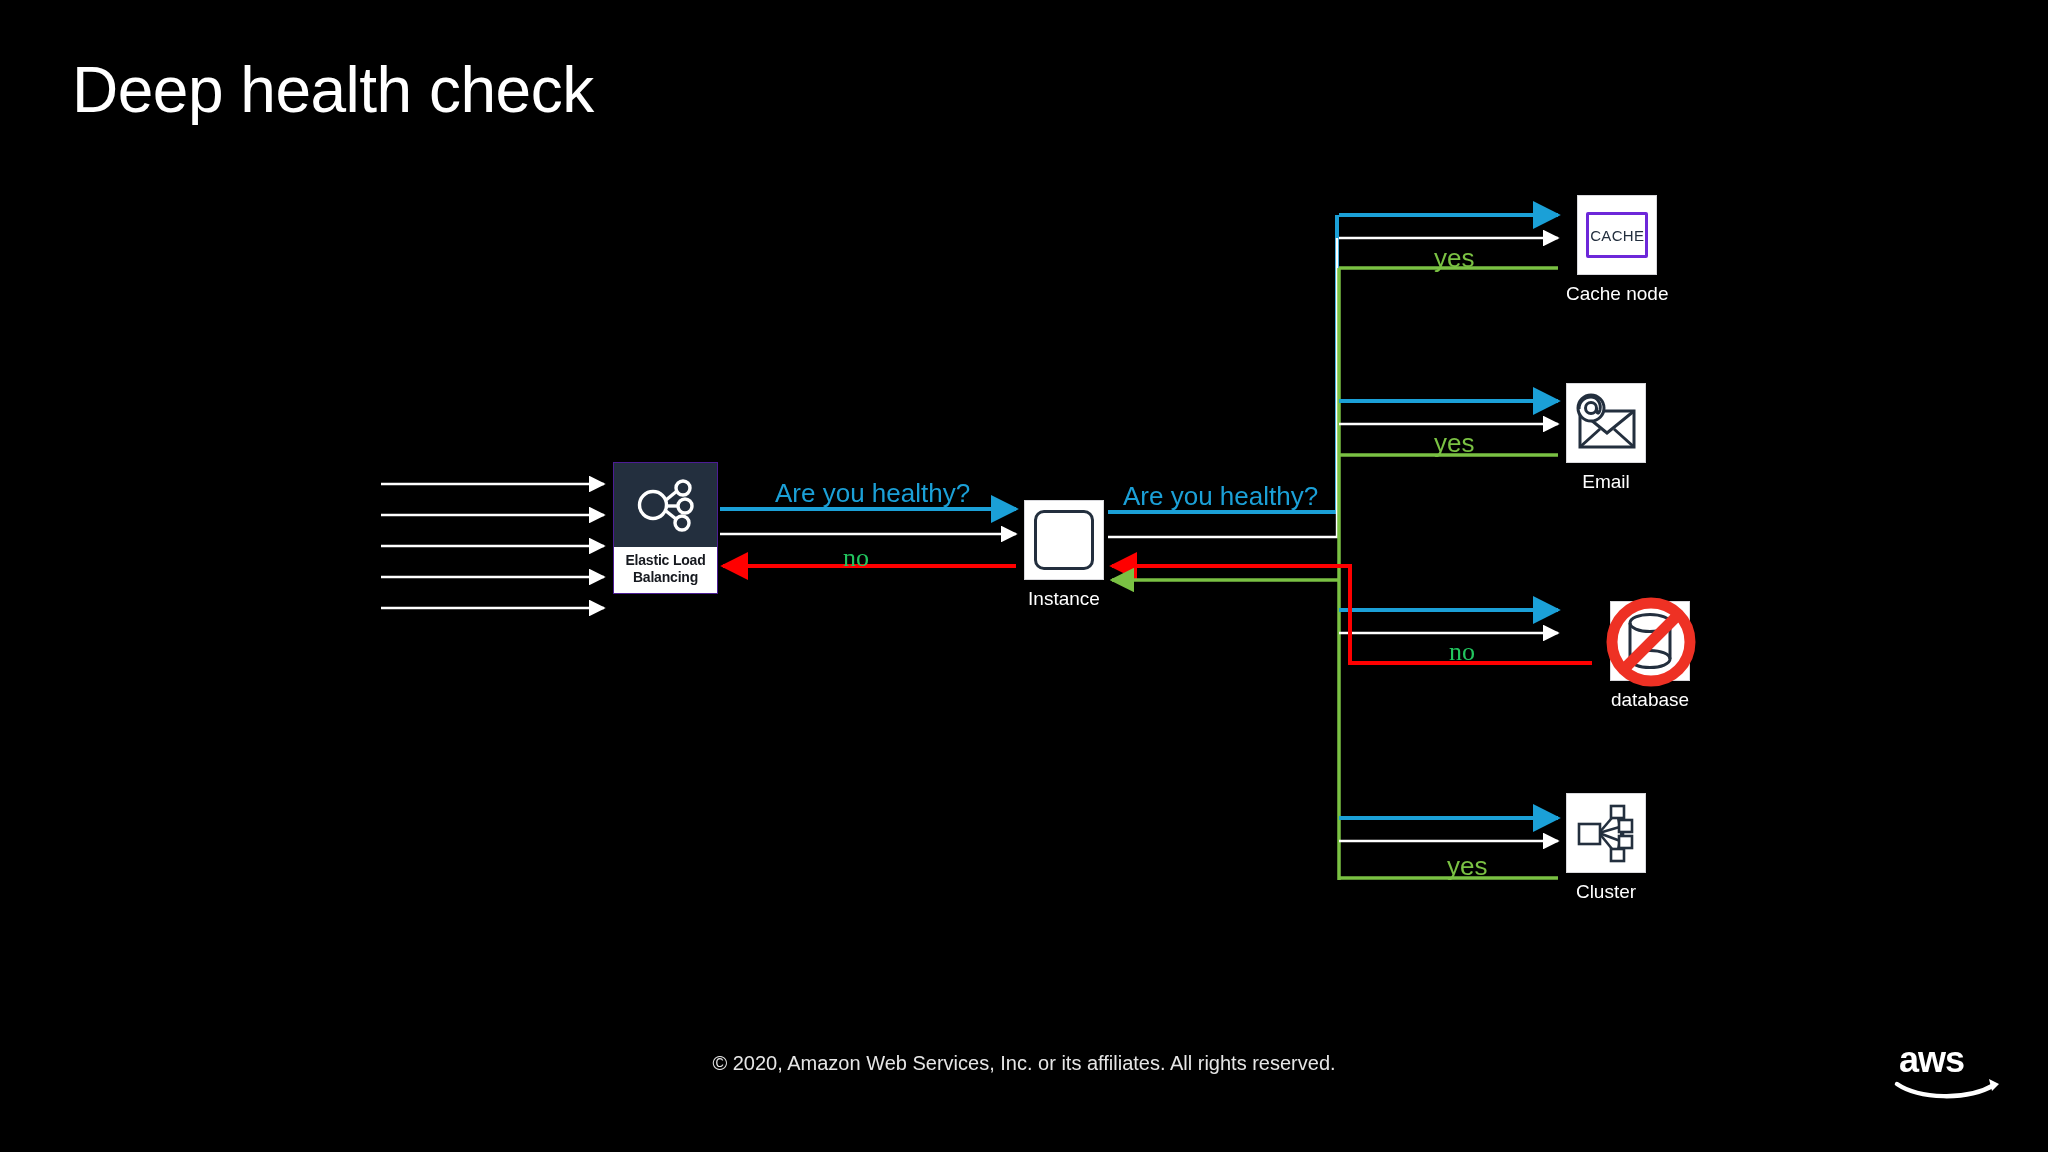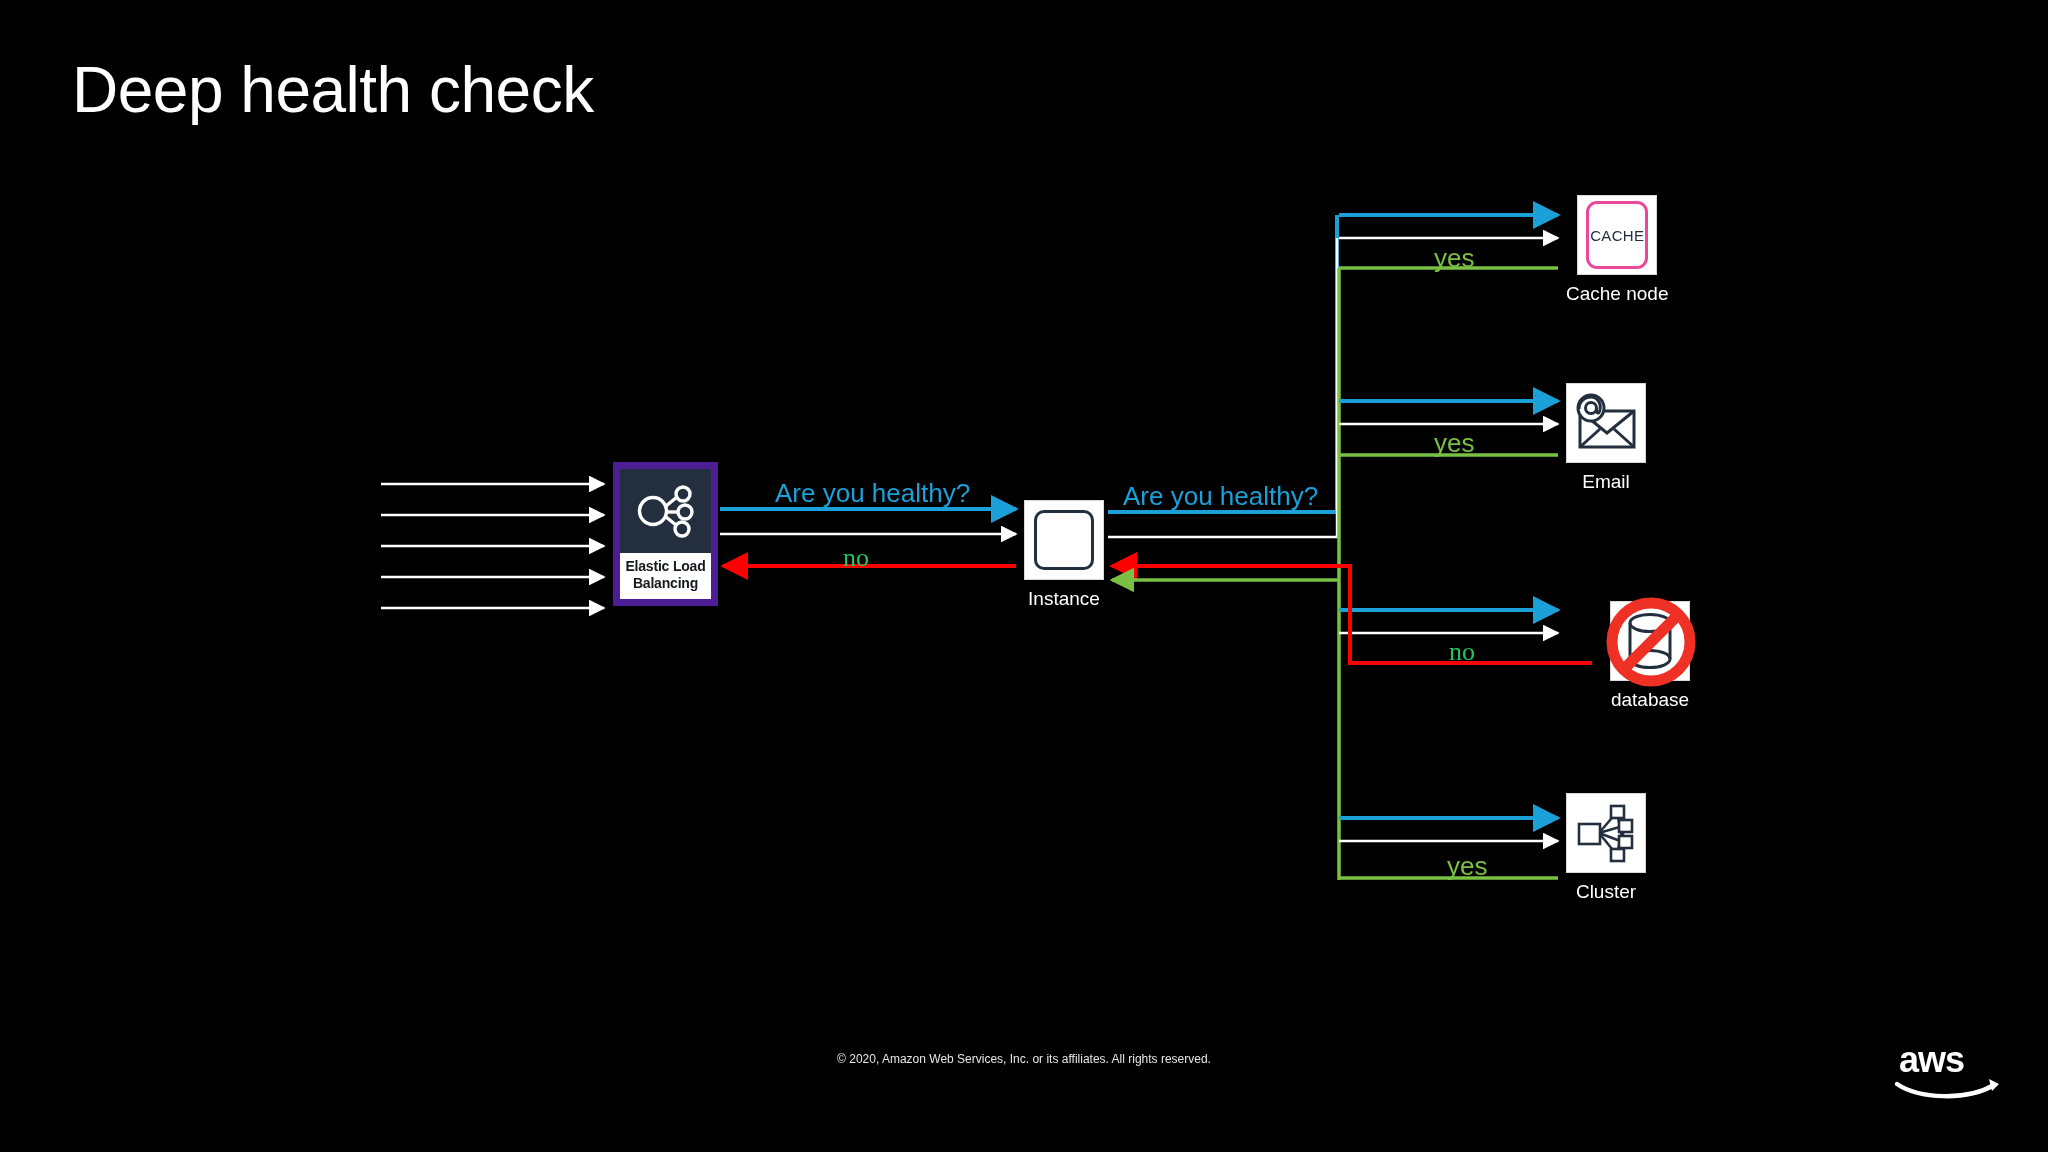--- a/index.html
+++ b/index.html
@@ -72,21 +72,21 @@
 
   
   .users-node { left: 288px; top: 488px; }
   .users-icon { width: 86px; height: 80px; }
 
   
   .elb-node { left: 613px; top: 462px; }
   .elb-card {
     width: 105px;
     background: #ffffff;
-    border: 7px solid #4c1d95;
+    border: 1px solid #4c1d95;
     box-sizing: border-box;
   }
   .elb-glyph {
     height: 84px;
     background: #232f3e;
     display: flex;
     align-items: center;
     justify-content: center;
   }
   .elb-caption {
@@ -118,23 +118,23 @@
   .svc-tile {
     width: 80px; height: 80px;
     border: 1px solid #d8d8dc;
   }
   .cache-node    { left: 1566px; top: 195px; }
   .email-node    { left: 1566px; top: 383px; }
   .database-node { left: 1566px; top: 601px; margin-left: 44px; }
   .cluster-node  { left: 1566px; top: 793px; }
 
   .cache-inner {
-    width: 62px; height: 68px;
-    border: 3px solid #ec4899;
-    border-radius: 11px;
+    width: 62px; height: 46px;
+    border: 3px solid #6d28d9;
+    border-radius: 2px;
     box-sizing: border-box;
     display: flex;
     align-items: center;
     justify-content: center;
     color: #232f3e;
     font-size: 15px;
     font-weight: 500;
     letter-spacing: 0.3px;
   }
 
@@ -159,21 +159,21 @@
   .lbl-green { color: #7ac143; }
   .lbl-red   { color: #22c55e; font-family: Liberation Serif, serif; }
 
   
   .footer-copy {
     position: absolute;
     left: 0;
     top: 1052px;
     width: 2048px;
     text-align: center;
-    font-size: 12px;
+    font-size: 20px;
     color: #e6e6e6;
   }
   .aws-logo {
     position: absolute;
     left: 1893px;
     top: 1039px;
     width: 118px;
     height: 62px;
   }
 </style>

